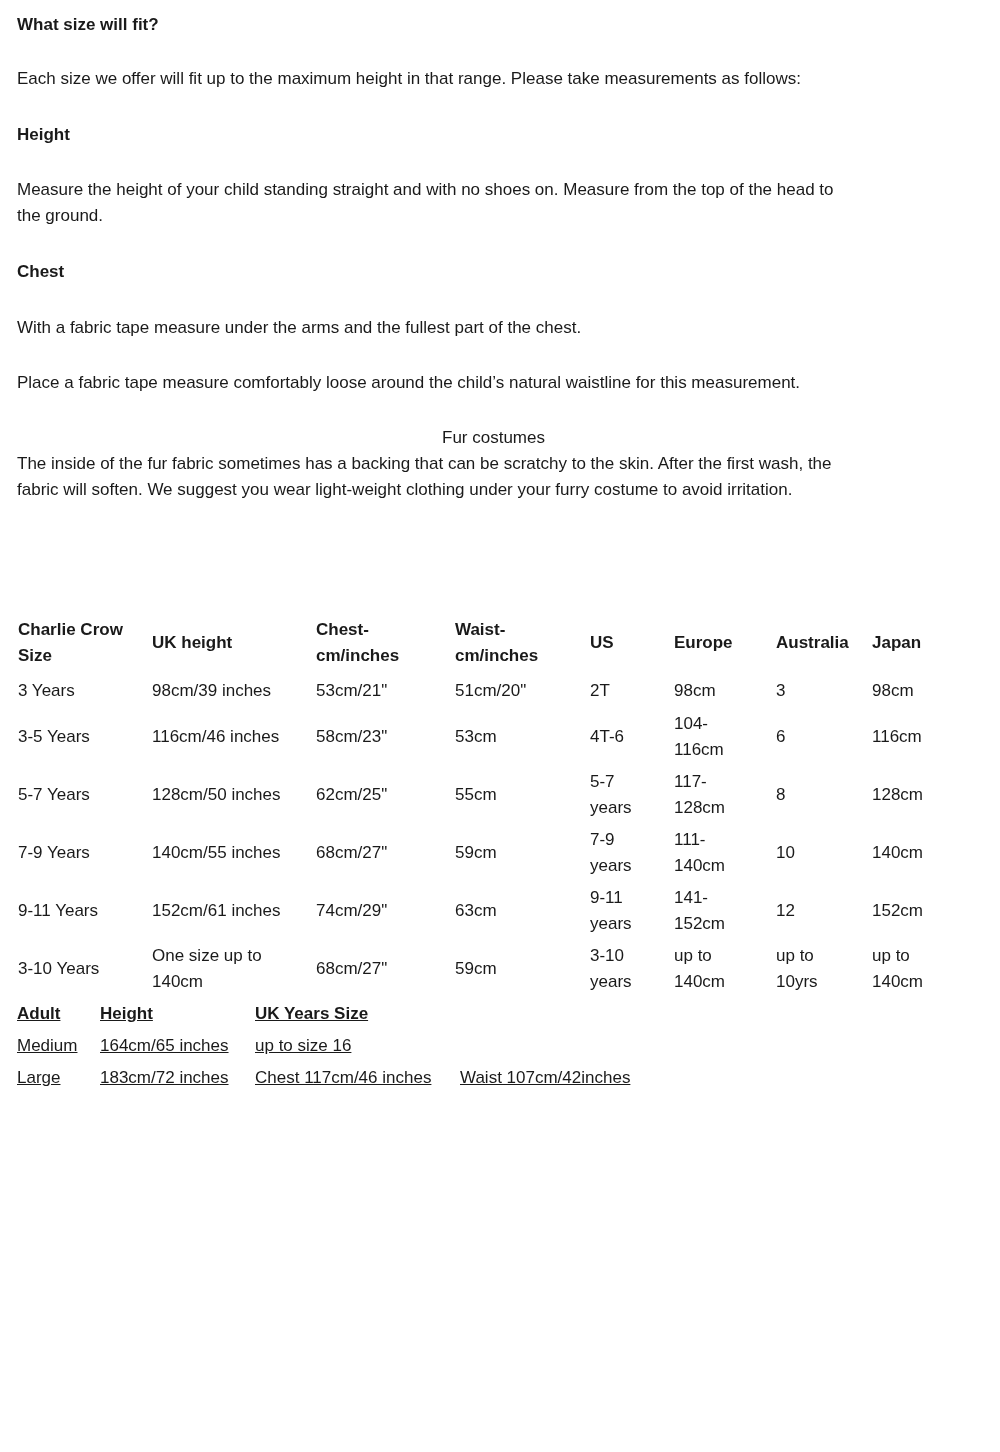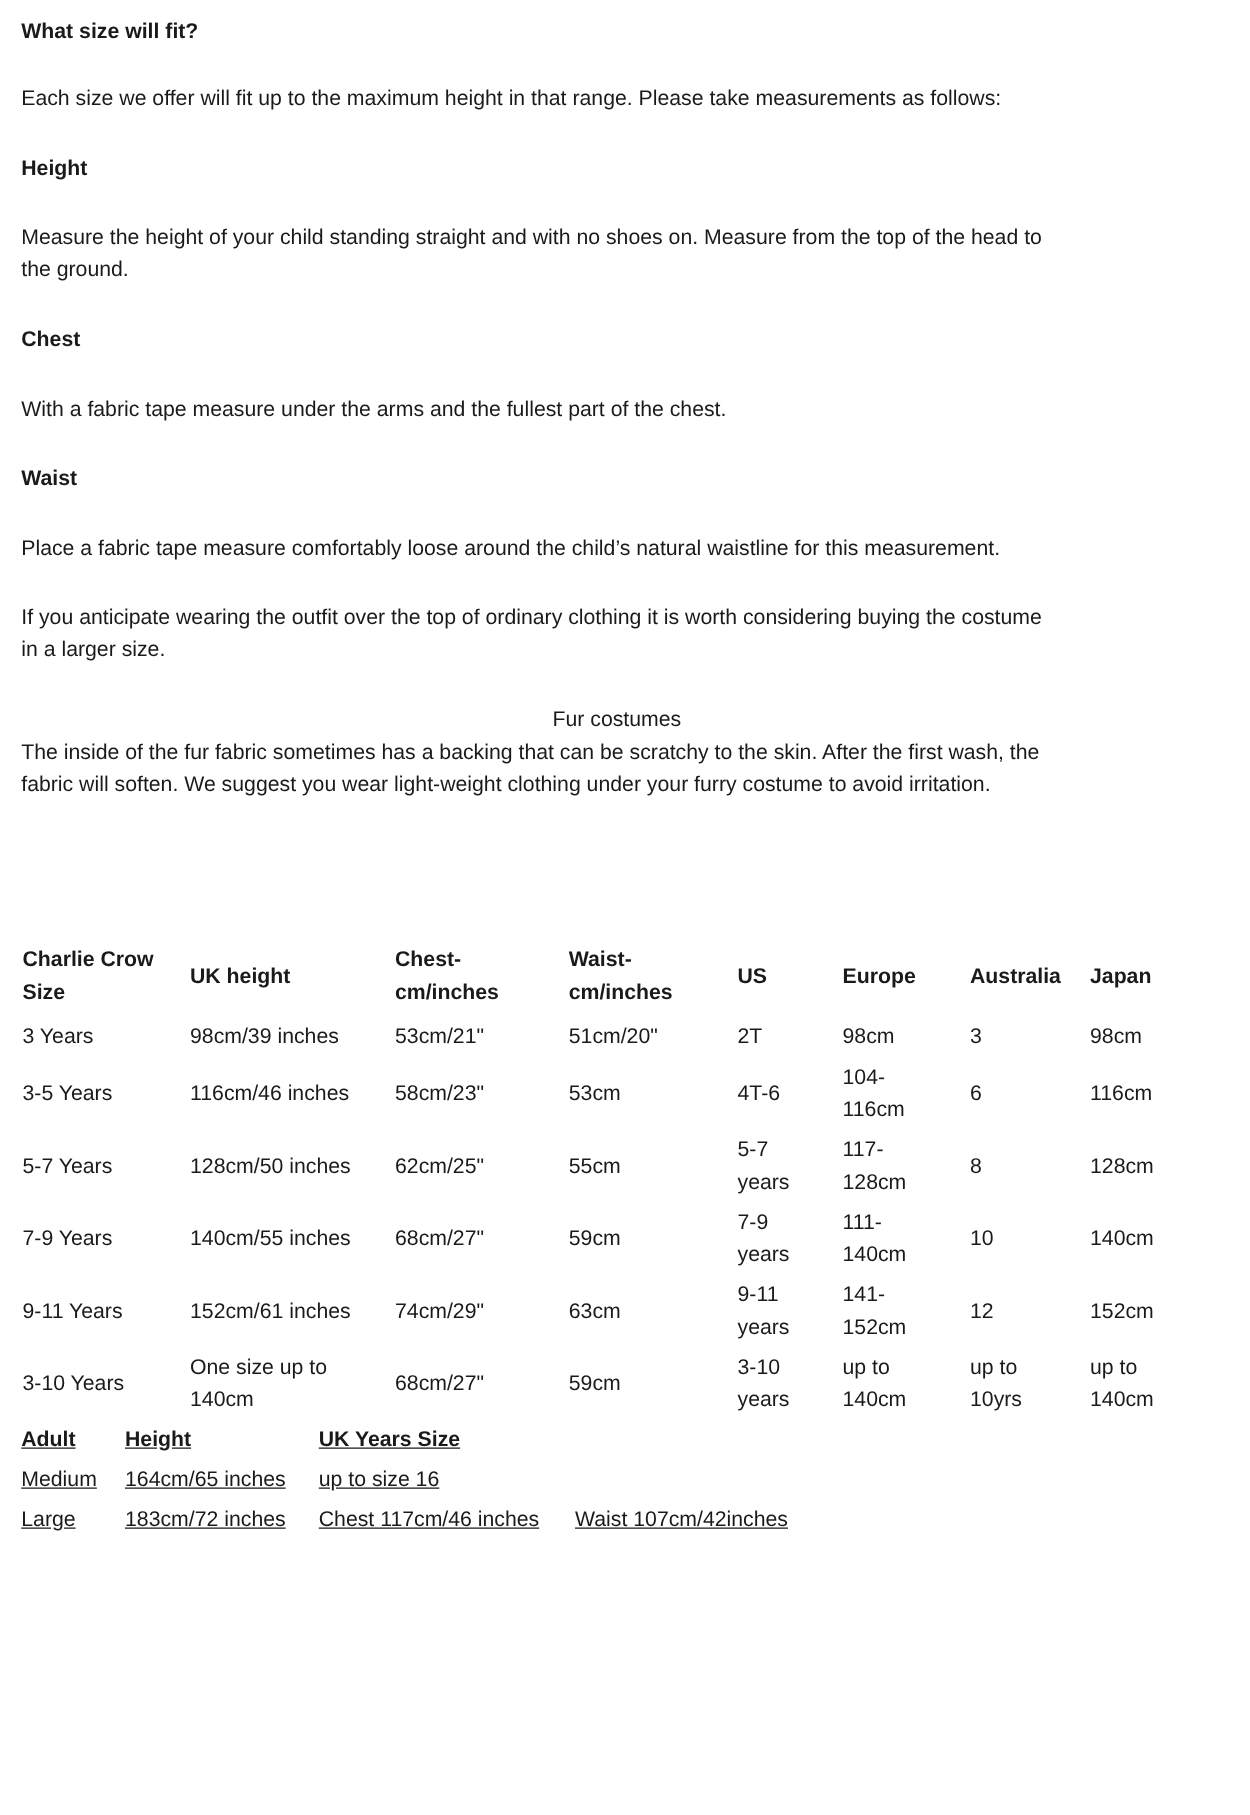--- a/index.html
+++ b/index.html
@@ -59,26 +59,23 @@
 
   <p class="para mb30">Each size we offer will fit up to the maximum height in that range. Please take measurements as follows:</p>
 
   <p class="heading mb29">Height</p>
   <p class="para mb30">Measure the height of your child standing straight and with no shoes on. Measure from the top of the head to
 the ground.</p>
 
   <p class="heading mb30">Chest</p>
   <p class="para mb29">With a fabric tape measure under the arms and the fullest part of the chest.</p>
 
-  <p class="heading mb30">Waist</p>
   <p class="para mb29">Place a fabric tape measure comfortably loose around the child’s natural waistline for this measurement.</p>
 
 
-  <p class="para mb30">If you anticipate wearing the outfit over the top of ordinary clothing it is worth considering buying the costume
-in a larger size.</p>
 
   <p class="para fur-heading">Fur costumes</p>
   <p class="para fur-body">The inside of the fur fabric sometimes has a backing that can be scratchy to the skin. After the first wash, the
 fabric will soften. We suggest you wear light-weight clothing under your furry costume to avoid irritation.</p>
 
   <table class="size-table">
     <colgroup>
       <col class="c1">
         <col class="c2">
         <col class="c3">

